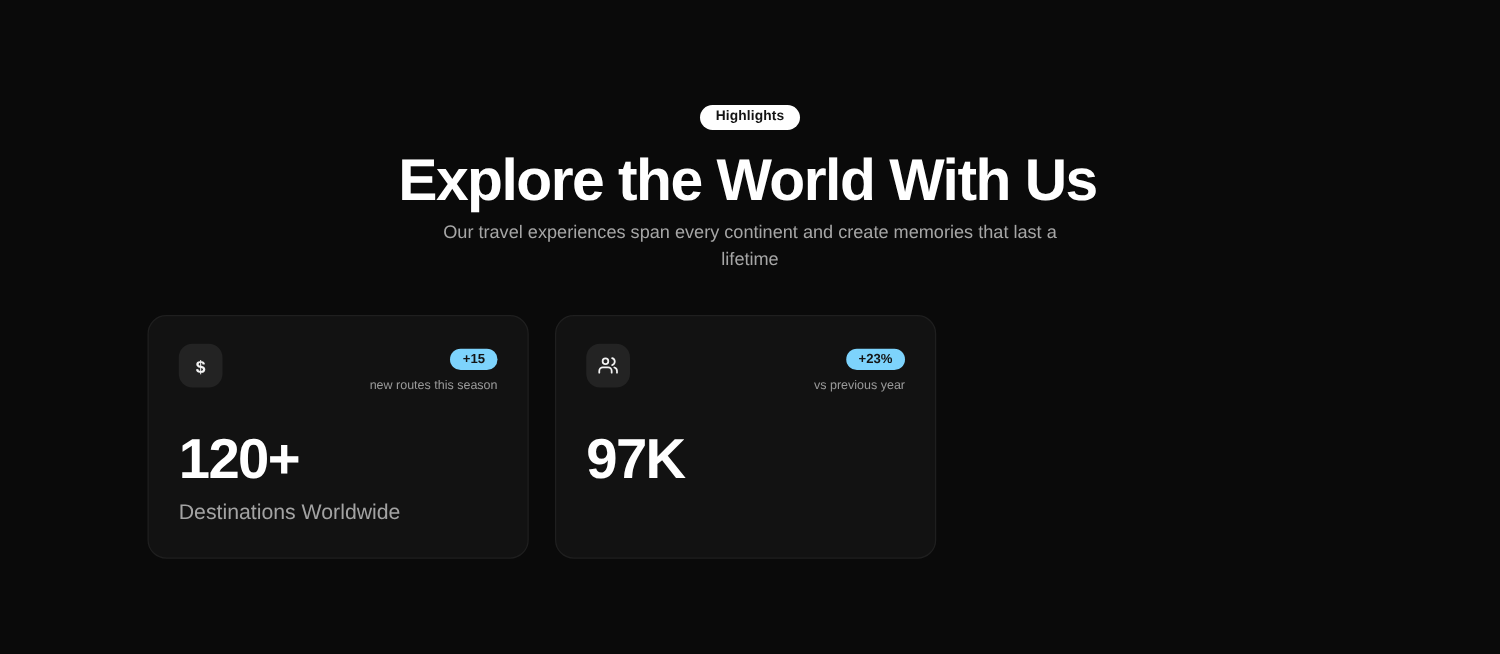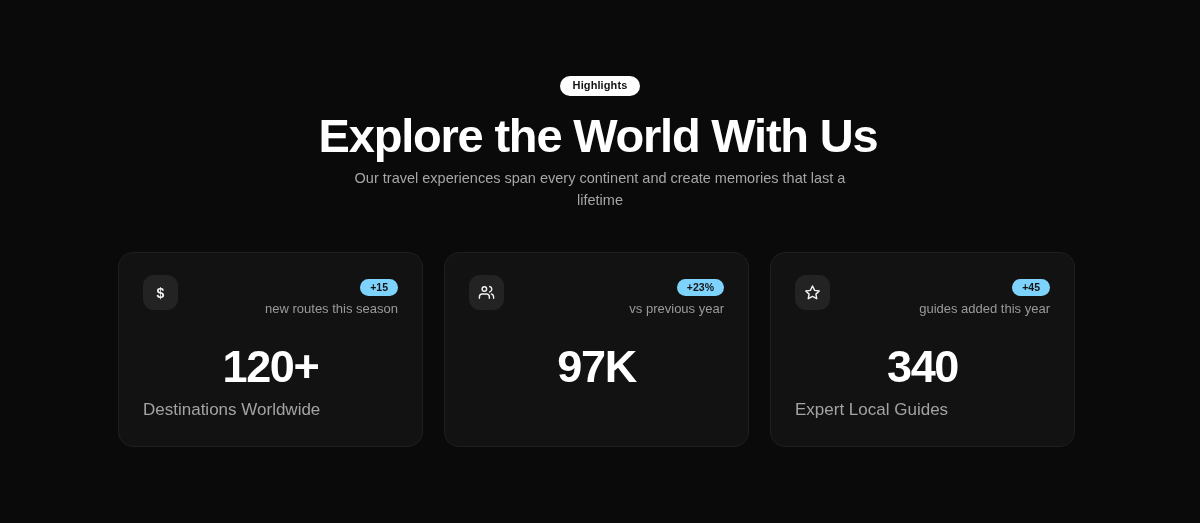--- a/index.html
+++ b/index.html
@@ -18,21 +18,21 @@
   .page {
     position: relative;
     width: 1200px;
     height: 523px;
     background: #0a0a0a;
   }
 
   
   .header {
     position: absolute;
-    top: 0;
+    top: 8px;
     left: 0;
     width: 1200px;
     text-align: center;
   }
 
   .badge-wrap {
     margin-top: 76px;
     height: 20px;
     line-height: 20px;
   }
@@ -129,35 +129,34 @@
     color: #141414;
     font-size: 10.5px;
     font-weight: bold;
     border-radius: 999px;
     padding: 3px 10px 4px 10px;
     line-height: 10px;
   }
 
   .trend-caption {
     margin-top: 7px;
-    font-size: 13px;
+    font-size: 10px;
     color: #9a9a9a;
     line-height: 12px;
     white-space: nowrap;
     text-align: center;
   }
 
   .card-value {
     margin-top: 23px;
     font-size: 45px;
     font-weight: bold;
     color: #ffffff;
     letter-spacing: -1.3px;
     line-height: 46px;
-    text-align: center;
   }
 
   .card-label {
     margin-top: 13px;
     font-size: 17px;
     color: #a3a3a3;
     line-height: 14px;
   }
 </style>
 </head>
@@ -207,30 +206,15 @@
           </svg>
         </div>
         <div class="card-trend">
           <span class="trend-pill">+23%</span>
           <div class="trend-caption">vs previous year</div>
         </div>
       </div>
       <div class="card-value">97K</div>
     </div>
 
-    <div class="card">
-      <div class="card-top">
-        <div class="icon-tile">
-          <svg width="17" height="17" viewBox="0 0 24 24" fill="none" stroke="#f2f2f2" stroke-width="2" stroke-linecap="round" stroke-linejoin="round">
-            <polygon points="12 2.8 15 9 21.5 9.8 16.8 14.3 18 20.8 12 17.6 6 20.8 7.2 14.3 2.5 9.8 9 9"></polygon>
-          </svg>
-        </div>
-        <div class="card-trend">
-          <span class="trend-pill">+45</span>
-          <div class="trend-caption">guides added this year</div>
-        </div>
-      </div>
-      <div class="card-value">340</div>
-      <div class="card-label">Expert Local Guides</div>
-    </div>
 
   </div>
 </div>
 
 </body></html>

